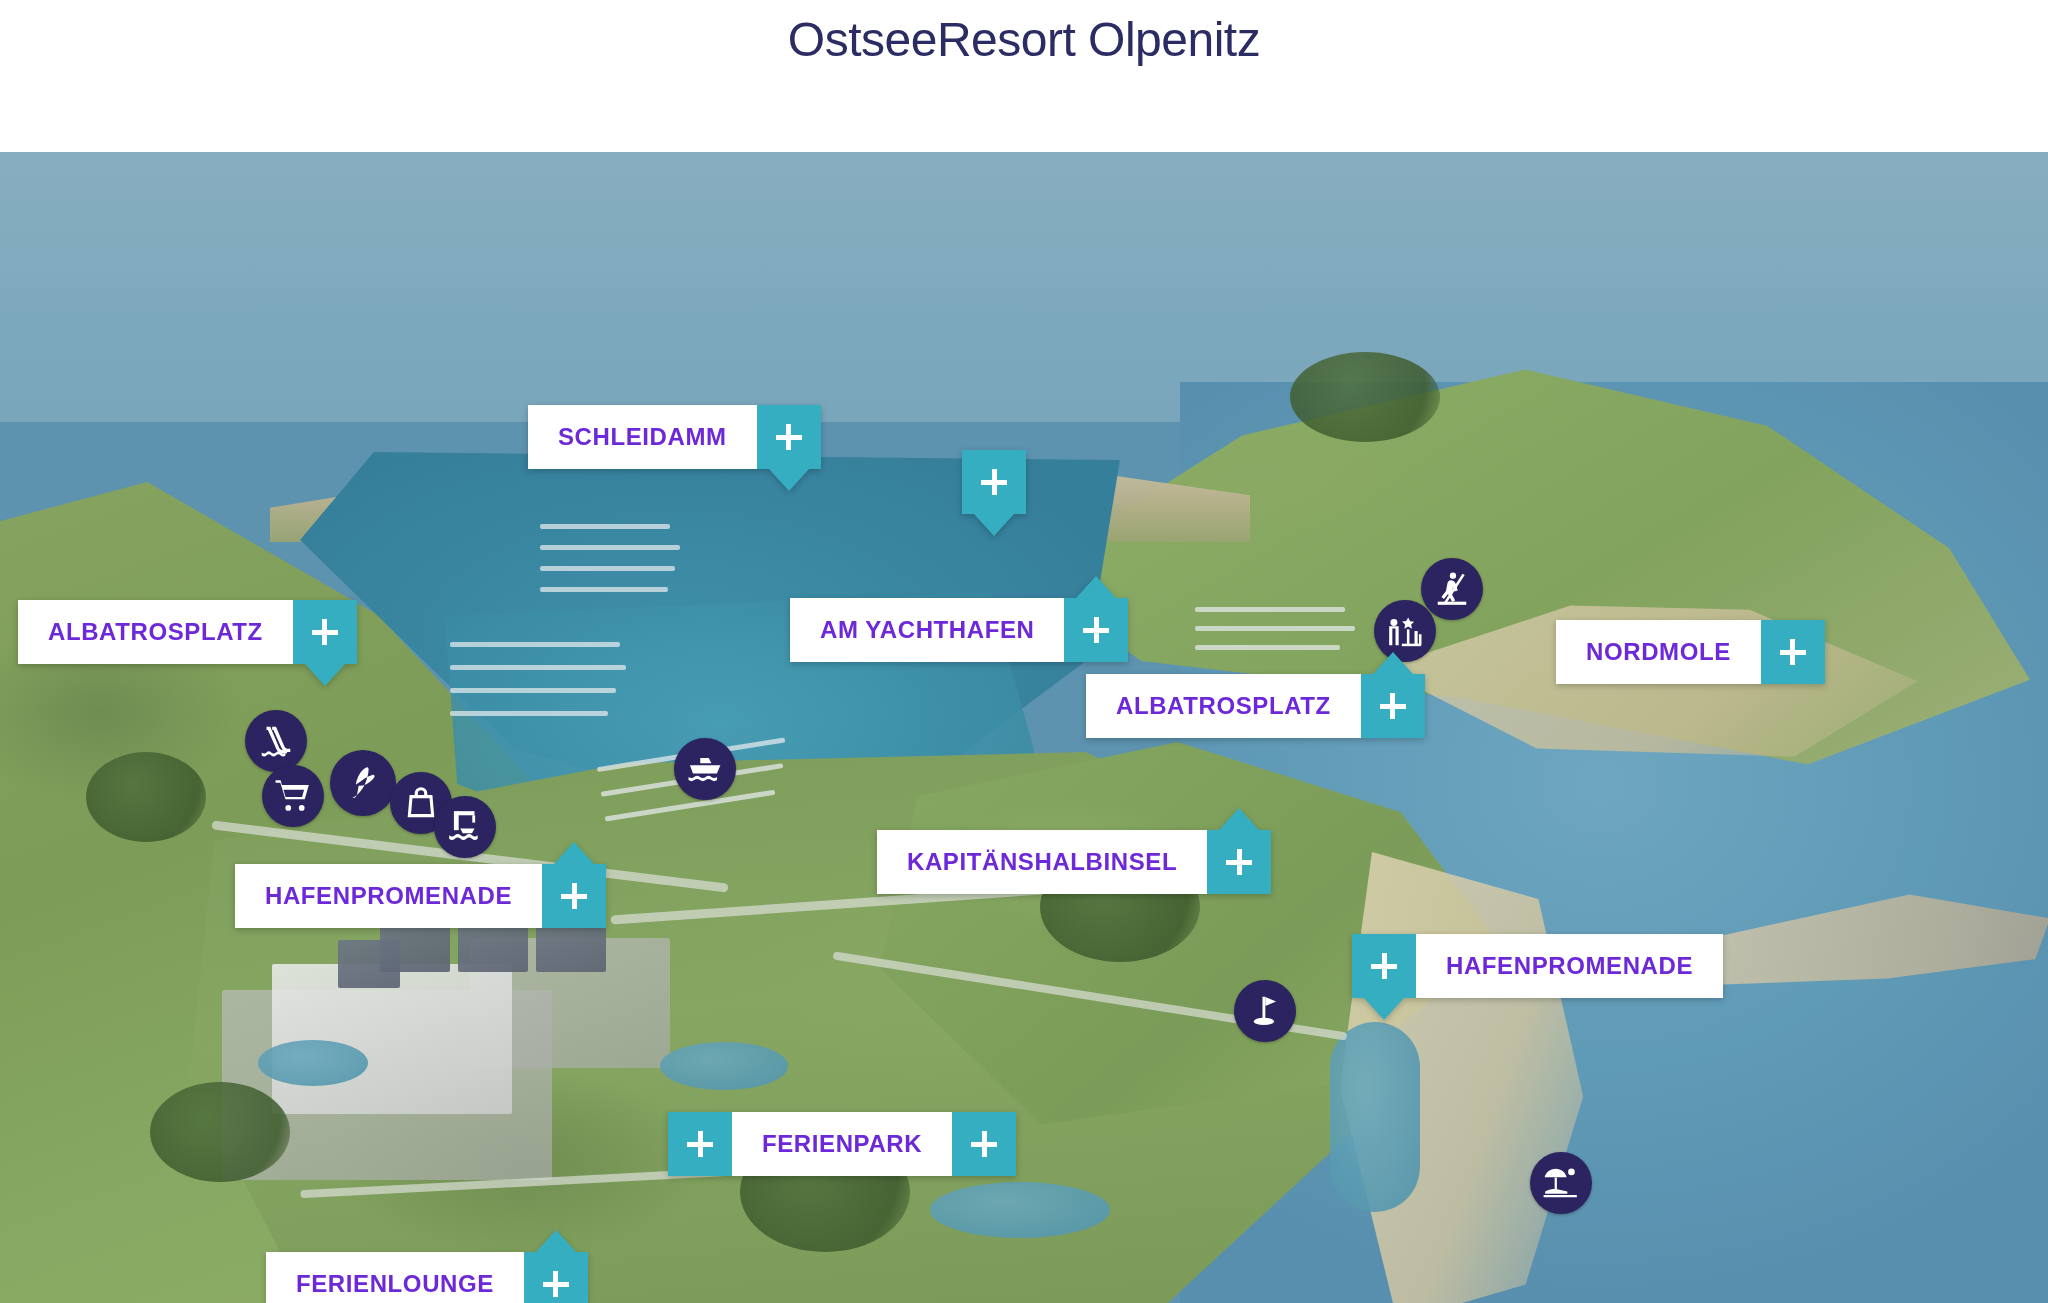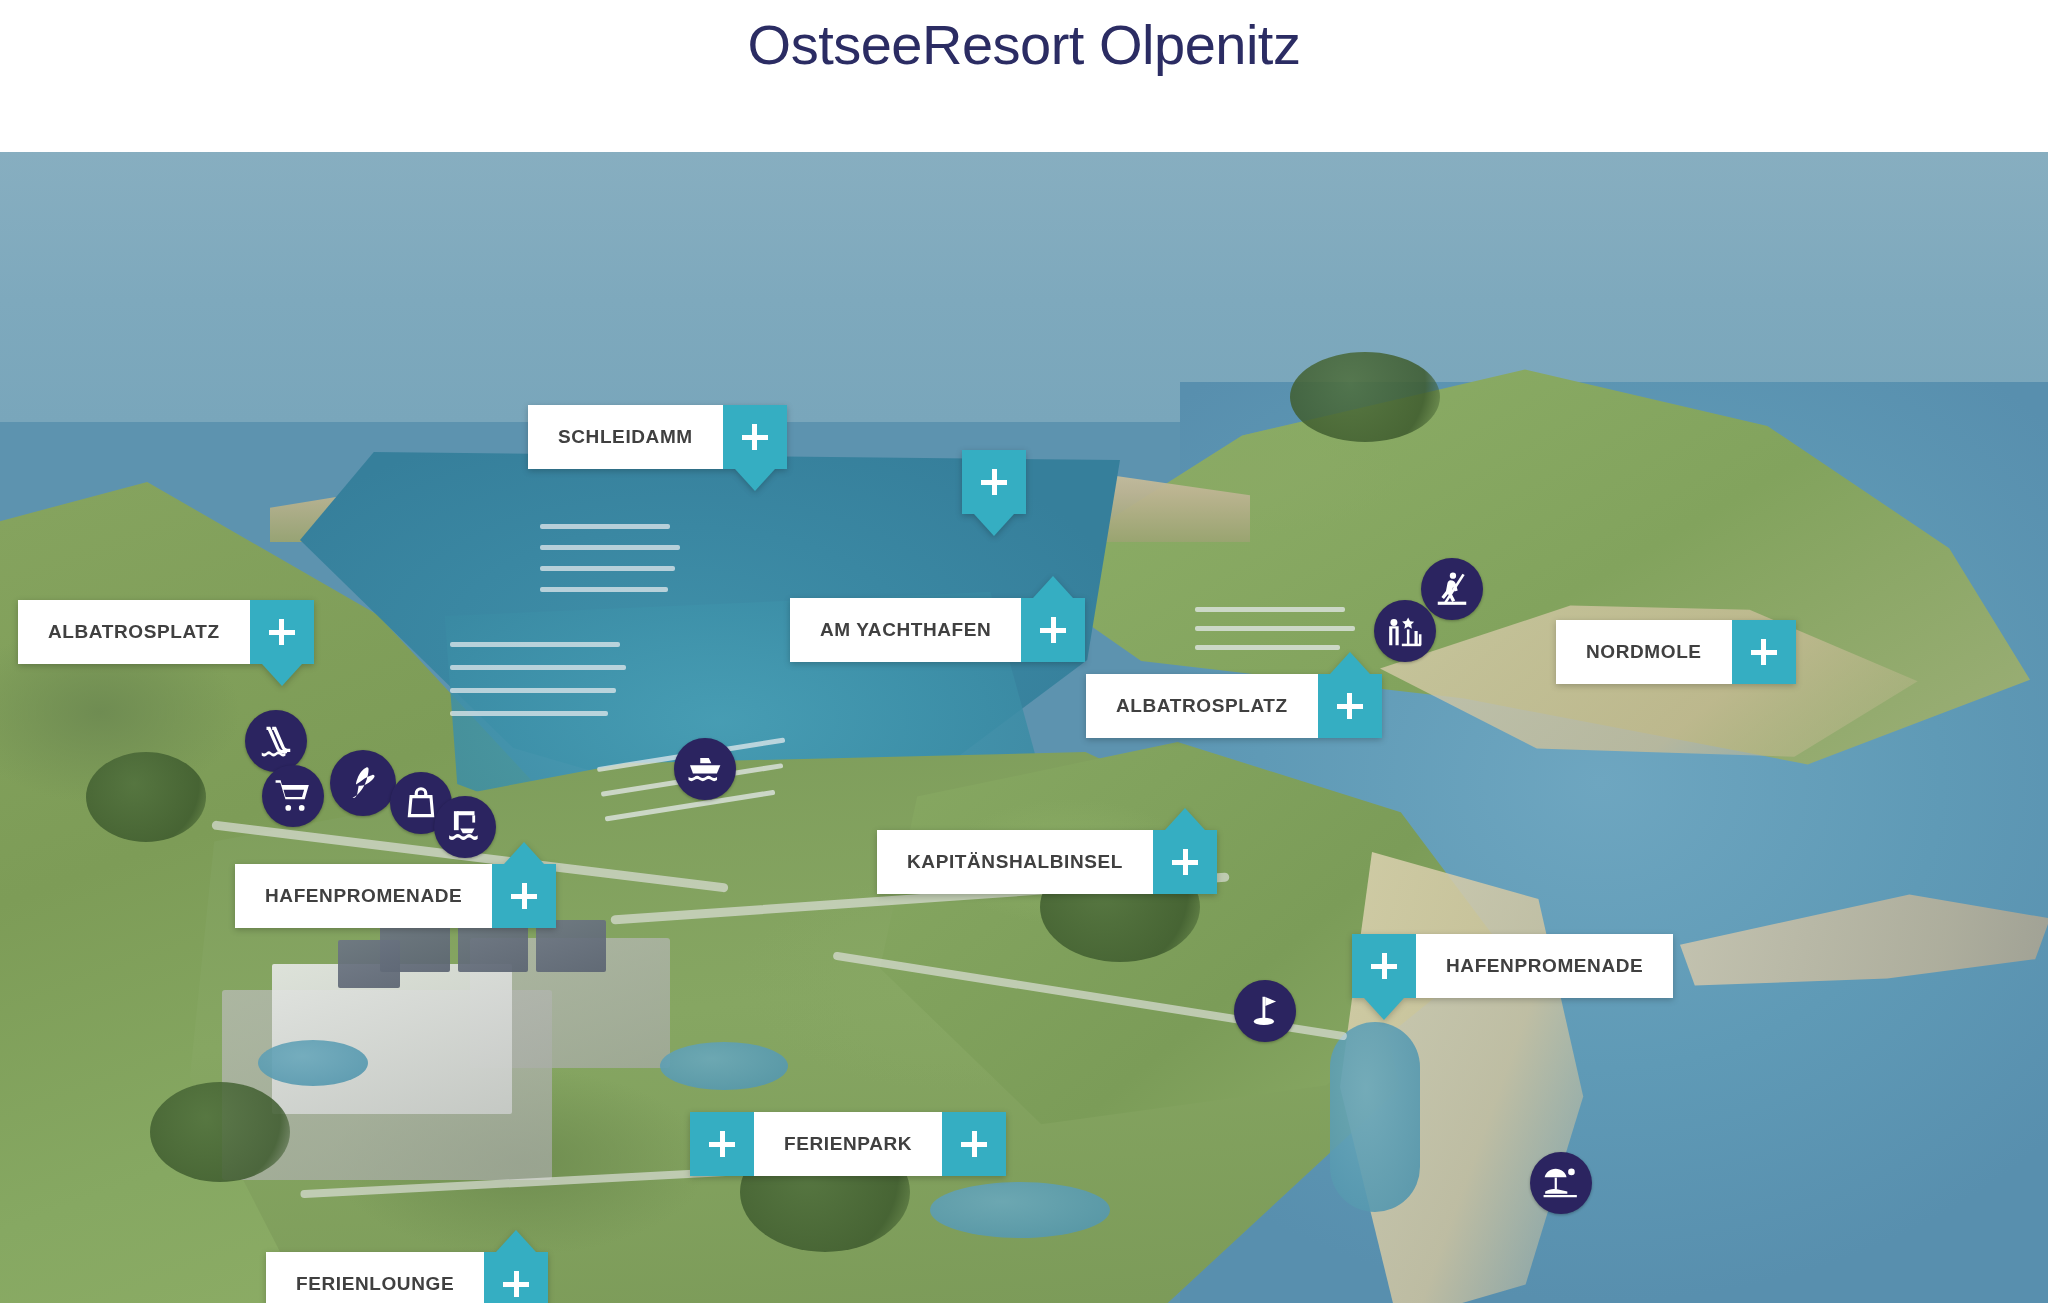--- a/index.html
+++ b/index.html
@@ -19,21 +19,21 @@
     background: #ffffff;
   }
 
   
   #page-title {
     position: absolute;
     left: 0;
     top: 12px;
     width: 2048px;
     text-align: center;
-    font-size: 56px;
+    font-size: 48px;
     font-weight: 400;
     letter-spacing: -0.5px;
     color: #2b2c63;
     font-family: "Liberation Sans", sans-serif;
   }
 
   
   #map-stage {
     position: absolute;
     left: 0;
@@ -186,22 +186,22 @@
   
   .hotspot {
     position: absolute;
     display: flex;
     align-items: stretch;
     filter: drop-shadow(0 2px 3px rgba(0,0,0,.22));
     z-index: 30;
   }
   .hs-text {
     background: #ffffff;
-    color: #404040;
-    font-size: 19px;
+    color: #6d28d9;
+    font-size: 24px;
     font-weight: 700;
     letter-spacing: .6px;
     display: flex;
     align-items: center;
     justify-content: center;
     padding: 16px 30px;
     height: 64px;
     white-space: nowrap;
     font-family: "Liberation Sans", sans-serif;
   }
@@ -384,21 +384,21 @@
         </div>
     </div>
 
     <div class="hotspot" style="left:1352px;top:782px;">
       <div class="hs-plus">
           <span class="ptr ptr-down"></span>
         </div>
       <div class="hs-text">HAFENPROMENADE</div>
     </div>
 
-    <div class="hotspot" style="left:668px;top:960px;margin-left:22px;">
+    <div class="hotspot" style="left:668px;top:960px;">
       <div class="hs-plus"></div>
       <div class="hs-text">FERIENPARK</div>
       <div class="hs-plus"></div>
     </div>
 
     <div class="hotspot" style="left:266px;top:1100px;">
       <div class="hs-text">FERIENLOUNGE</div>
       <div class="hs-plus">
           <span class="ptr ptr-up"></span>
         </div>

